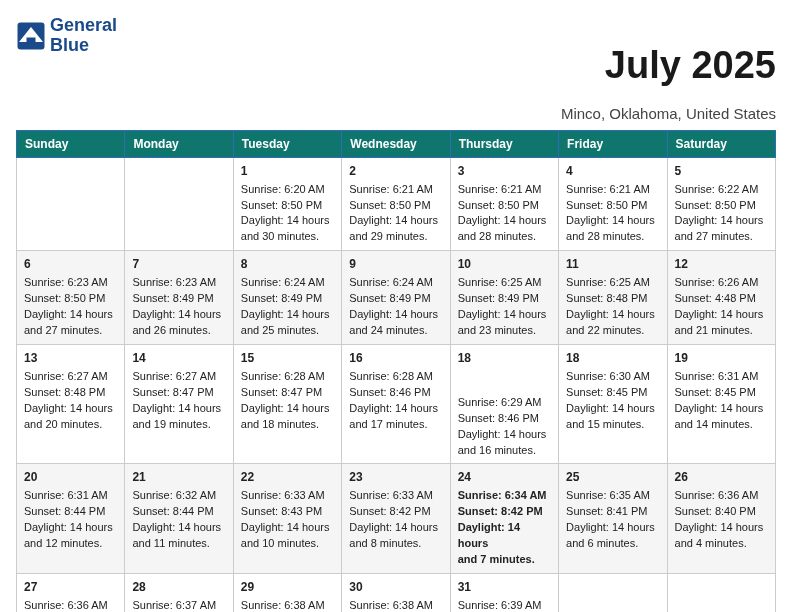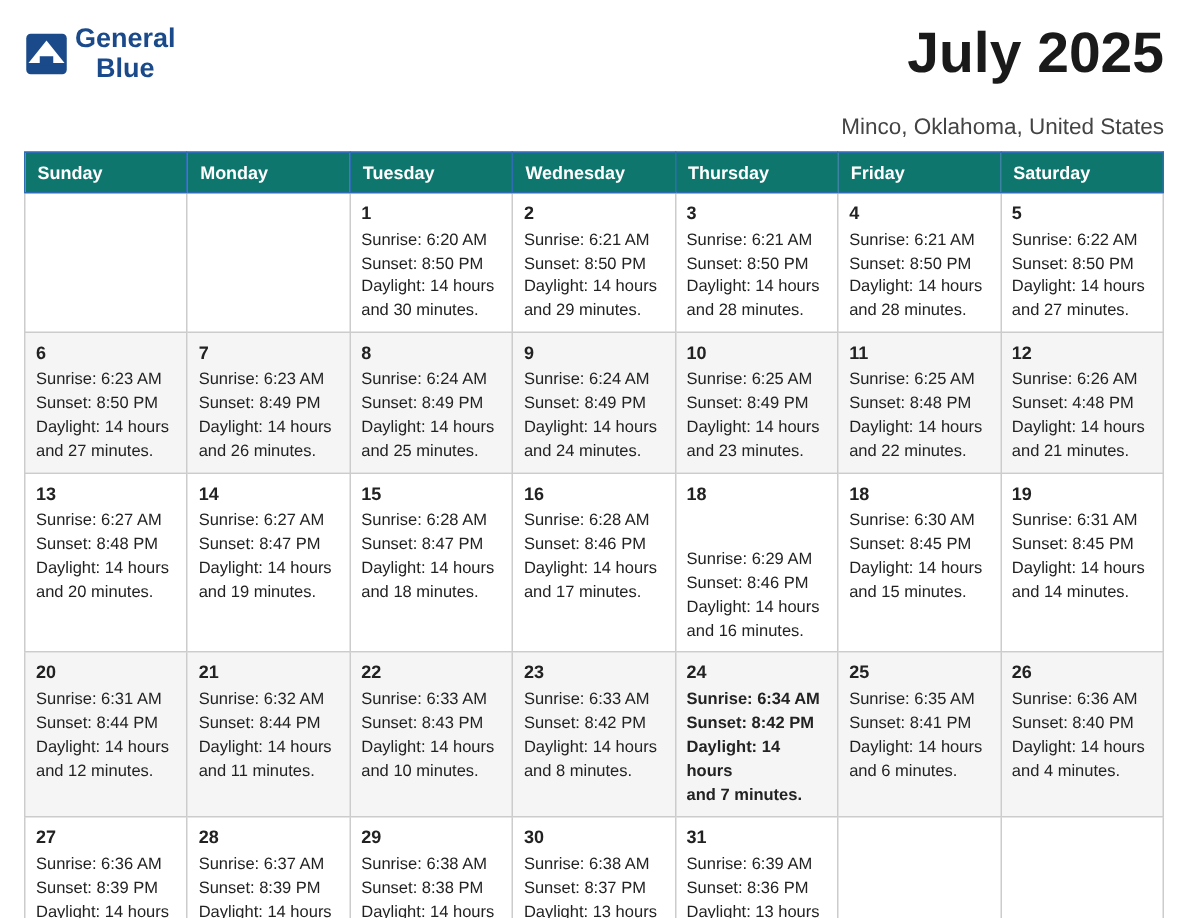--- a/index.html
+++ b/index.html
@@ -19,34 +19,34 @@
     .logo {
       display: flex;
       align-items: center;
       gap: 4px;
     }
     .logo-text {
       font-size: 18px;
       font-weight: bold;
       color: #1a4a8a;
       line-height: 1.1;
-      text-align: center;
     }
     .logo-icon {
       width: 30px;
       height: 30px;
     }
     .title-section {
       text-align: right;
     }
     .month-year {
       font-size: 38px;
       font-weight: bold;
       color: #1a1a1a;
       line-height: 1.1;
+      margin-top: 29px;
     }
     .location {
       font-size: 15px;
       color: #444;
       margin-top: 18px;
     }
     .calendar {
       width: 100%;
       border-collapse: collapse;
       border: 1px solid #ccc;

